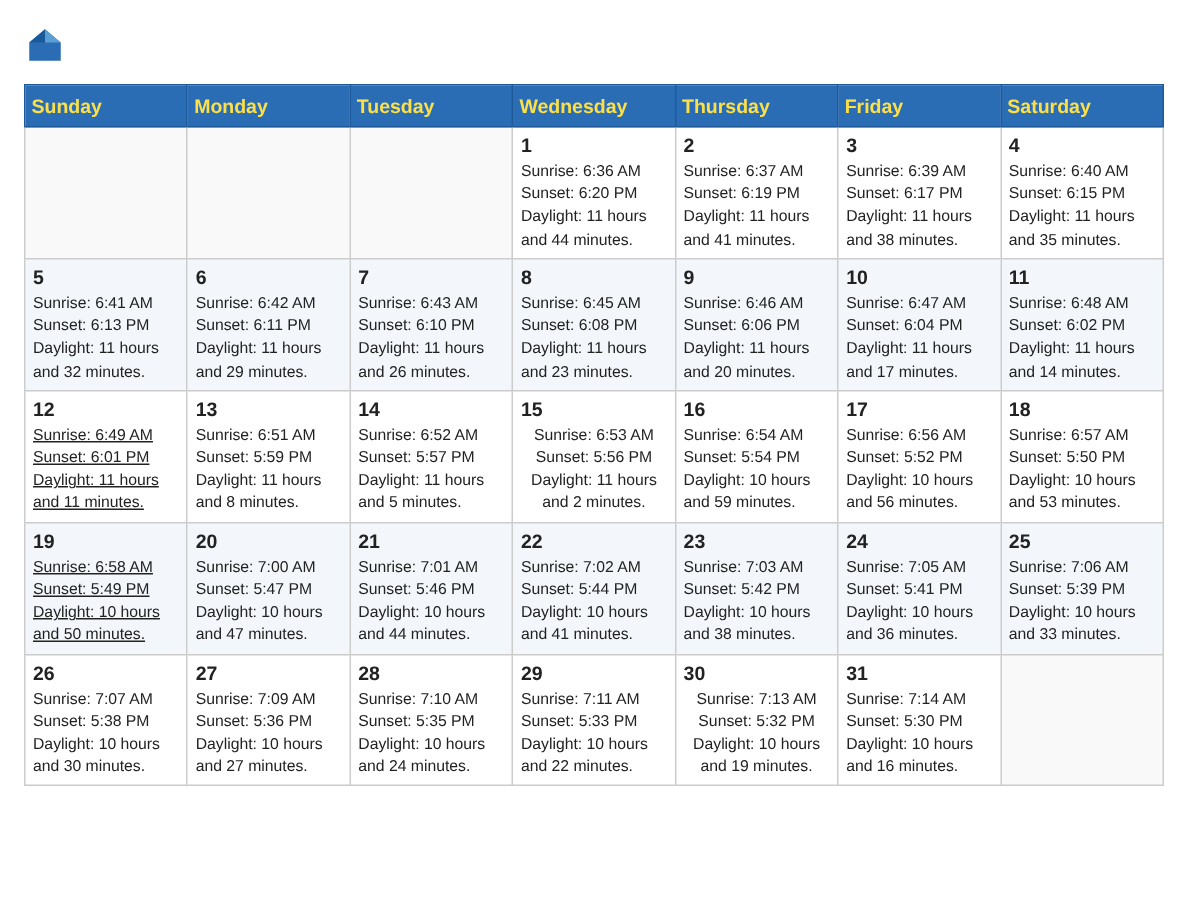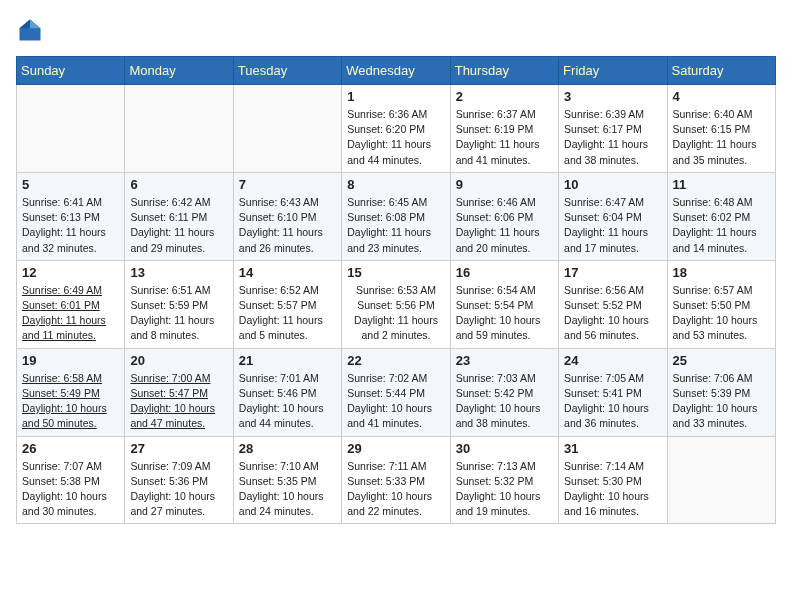--- a/index.html
+++ b/index.html
@@ -44,24 +44,24 @@
       font-size: 15px;
       color: #555;
     }
     .calendar {
       width: 100%;
       border-collapse: collapse;
       border: 1px solid #ccc;
     }
     .calendar th {
       background-color: #2a6db5;
-      color: #fef9c3;
+      color: #fde047;
       padding: 6px 4px;
       font-size: 13px;
-      font-weight: normal;
+      font-weight: bold;
       text-align: left;
       border: 1px solid #1e5a9a;
     }
     .calendar td {
       border: 1px solid #ccc;
       vertical-align: top;
       padding: 4px 5px;
       font-size: 10.5px;
       color: #222;
       width: 108px;
@@ -258,21 +258,21 @@
       <tr>
         <td>
           <div class="day-num">19</div>
           <div class="day-info" style="white-space: pre-line; text-decoration: underline;">Sunrise: 6:58 AM
 Sunset: 5:49 PM
 Daylight: 10 hours
 and 50 minutes.</div>
         </td>
         <td>
           <div class="day-num">20</div>
-          <div class="day-info" style="white-space: pre-line; text-decoration: underline;">Sunrise: 7:00 AM
+          <div class="day-info" style="white-space: pre-line;">Sunrise: 7:00 AM
 Sunset: 5:47 PM
 Daylight: 10 hours
 and 47 minutes.</div>
         </td>
         <td>
           <div class="day-num">21</div>
           <div class="day-info" style="white-space: pre-line;">Sunrise: 7:01 AM
 Sunset: 5:46 PM
 Daylight: 10 hours
 and 44 minutes.</div>
@@ -330,21 +330,21 @@
         </td>
         <td>
           <div class="day-num">29</div>
           <div class="day-info" style="white-space: pre-line;">Sunrise: 7:11 AM
 Sunset: 5:33 PM
 Daylight: 10 hours
 and 22 minutes.</div>
         </td>
         <td>
           <div class="day-num">30</div>
-          <div class="day-info" style="white-space: pre-line;">Sunrise: 7:13 AM
+          <div class="day-info" style="white-space: pre-line; text-align: center;">Sunrise: 7:13 AM
 Sunset: 5:32 PM
 Daylight: 10 hours
 and 19 minutes.</div>
         </td>
         <td>
           <div class="day-num">31</div>
           <div class="day-info" style="white-space: pre-line;">Sunrise: 7:14 AM
 Sunset: 5:30 PM
 Daylight: 10 hours
 and 16 minutes.</div>

